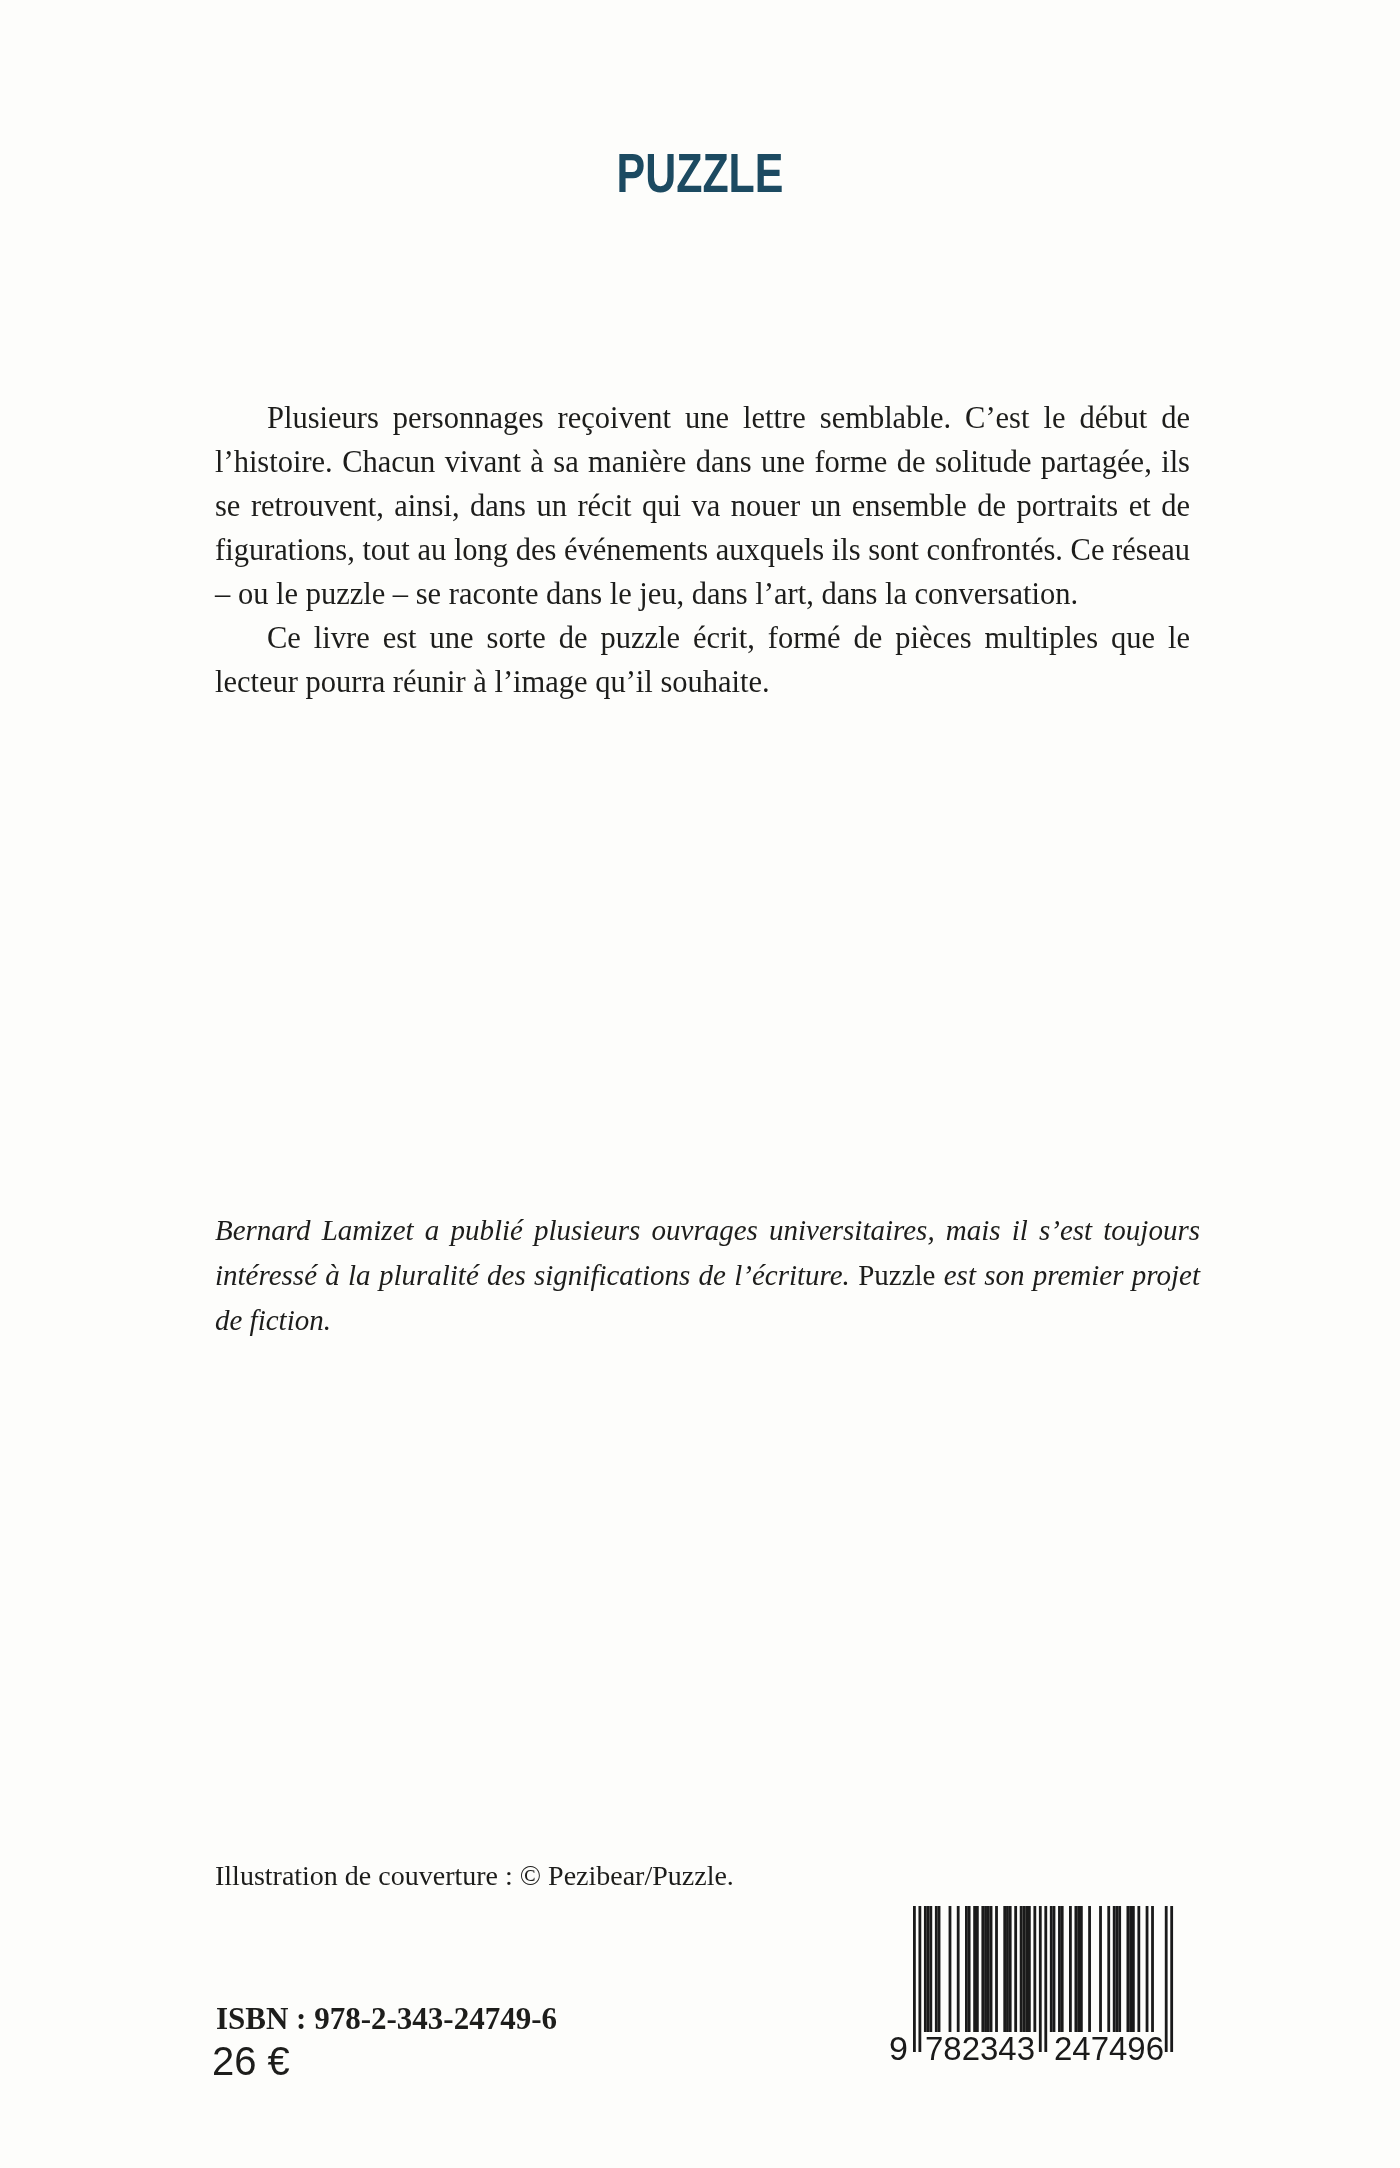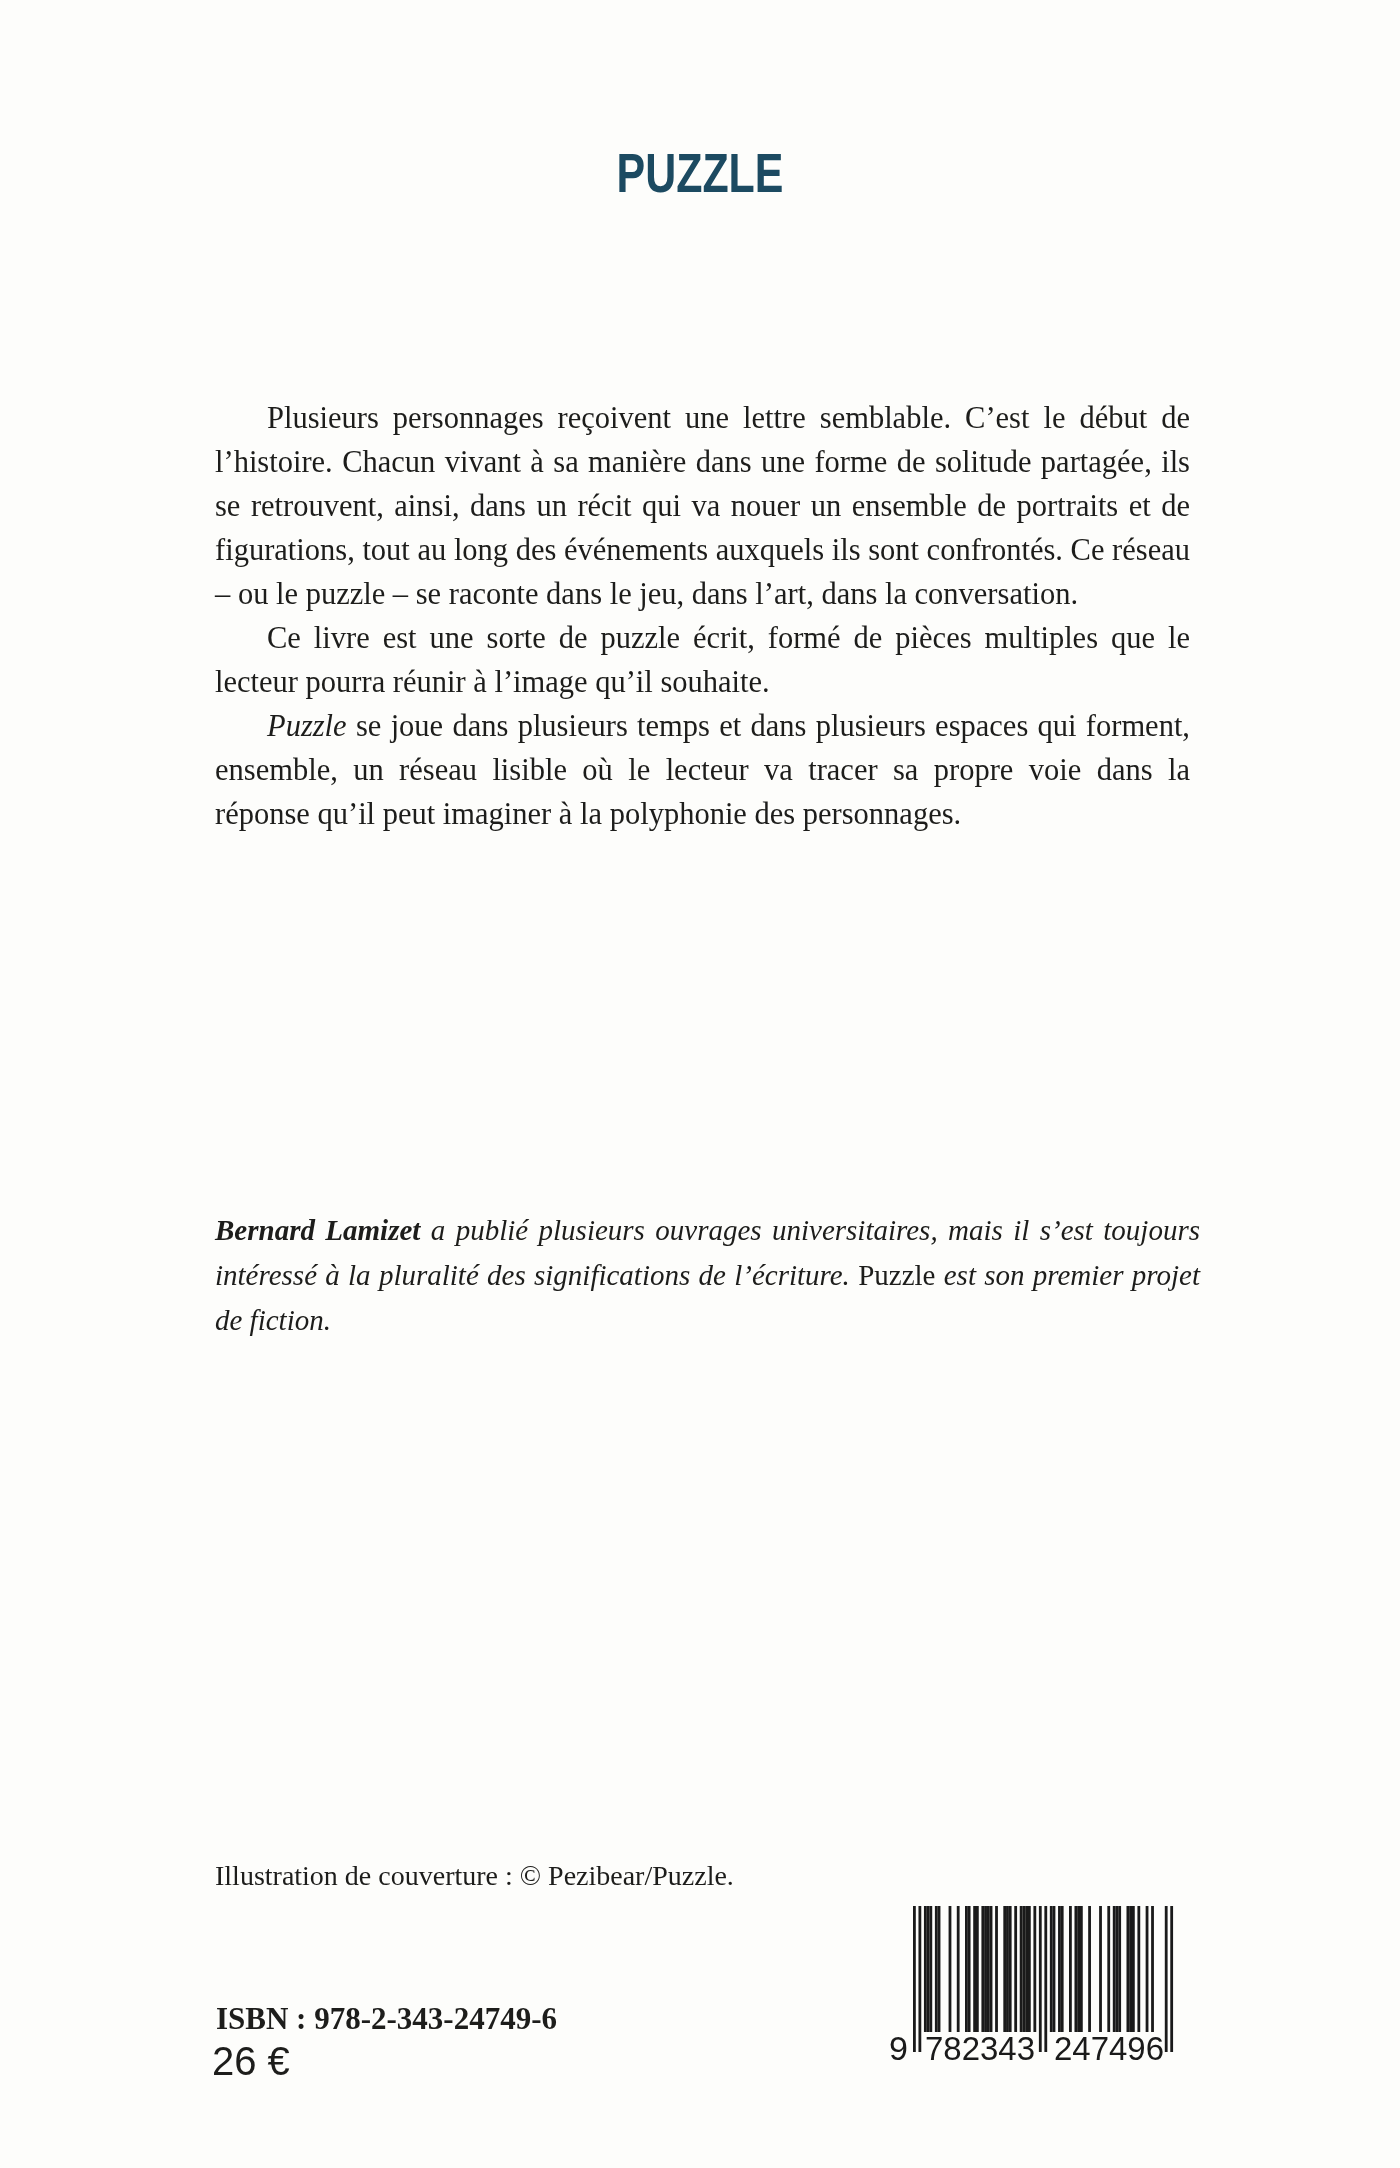--- a/index.html
+++ b/index.html
@@ -29,21 +29,21 @@
   }
   .body-text p{margin:0;text-indent:52px;}
   .ital{font-style:italic;}
   .bio{
     position:absolute;
     left:215px;top:1208px;width:985px;
     font-size:29px;line-height:45px;
     text-align:justify;
     font-style:italic;
   }
-  .bio .name{font-weight:700;}
+  .bio .name{font-weight:400;}
   .bio .roman{font-style:normal;}
   .credit{
     position:absolute;
     left:215px;top:1860px;
     font-size:28px;line-height:32px;
   }
   .isbn{
     position:absolute;
     left:216px;top:2002px;
     font-size:31px;line-height:34px;font-weight:bold;
@@ -69,21 +69,20 @@
 </head>
 <body>
 
 <div class="page">
 
   <div class="book-title" style="color: rgb(28, 74, 97);">PUZZLE</div>
 
   <div class="body-text">
     <p>Plusieurs personnages reçoivent une lettre semblable. C’est le début de l’histoire. Chacun vivant à sa manière dans une forme de solitude partagée, ils se retrouvent, ainsi, dans un récit qui va nouer un ensemble de portraits et de figurations, tout au long des événements auxquels ils sont confrontés. Ce réseau – ou le puzzle – se raconte dans le jeu, dans l’art, dans la conversation.</p>
     <p>Ce livre est une sorte de puzzle écrit, formé de pièces multiples que le lecteur pourra réunir à l’image qu’il souhaite.</p>
-    <p><span class="ital">Puzzle</span><span> se joue dans plusieurs temps et dans plusieurs espaces qui forment, ensemble, un réseau lisible où le lecteur va tracer sa propre voie dans la réponse qu’il peut imaginer à la polyphonie des personnages.</span></p>
   </div>
 
   <div class="bio">
     <span class="name">Bernard Lamizet</span><span> a publié plusieurs ouvrages universitaires, mais il s’est toujours intéressé à la pluralité des significations de l’écriture. </span><span class="roman">Puzzle</span><span> est son premier projet de fiction.</span>
   </div>
 
   <div class="credit">Illustration de couverture : © Pezibear/Puzzle.</div>
 
   <div class="isbn">ISBN : 978-2-343-24749-6</div>
 

